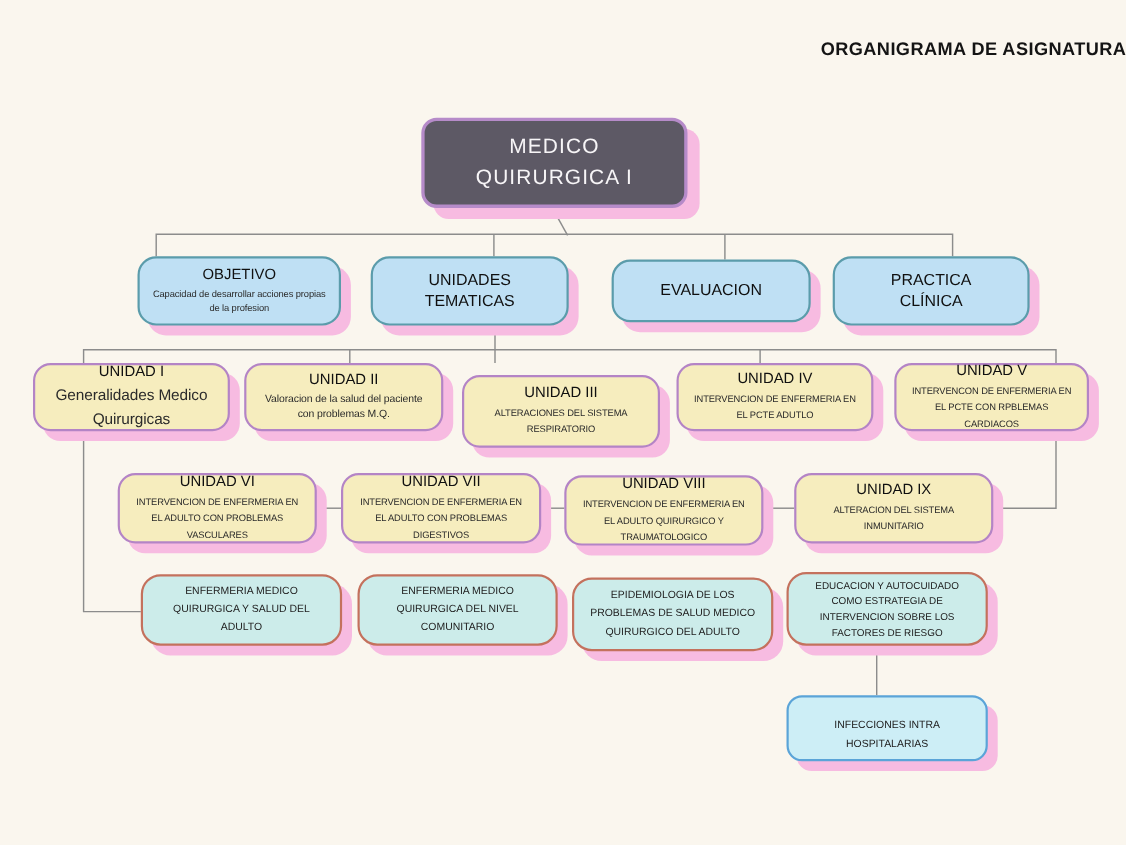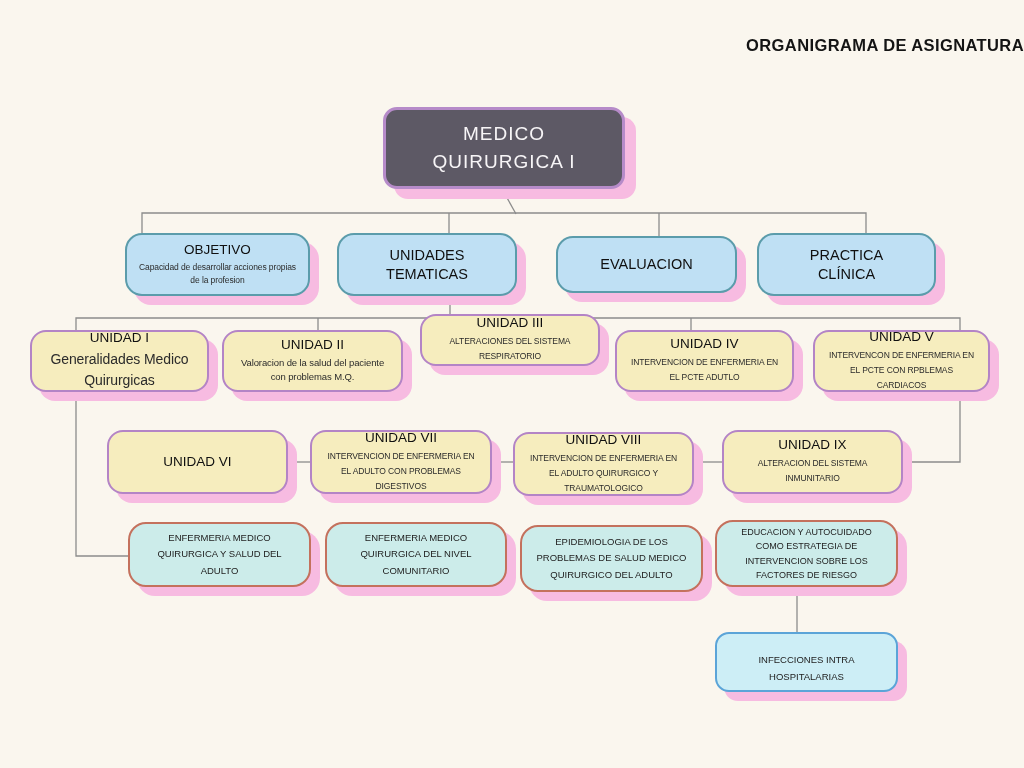--- a/index.html
+++ b/index.html
@@ -89,35 +89,36 @@
 </div>
 
 <div class="node yellow" style="left:30px;top:330px;width:179px;height:62px">
   <div class="node-title">UNIDAD I</div>
   <div class="node-sub" style="font-size:14px">Generalidades Medico Quirurgicas</div>
 </div>
 <div class="node yellow" style="left:222px;top:330px;width:181px;height:62px">
   <div class="node-title">UNIDAD II</div>
   <div class="node-sub" style="font-size:9.5px">Valoracion de la salud del paciente con problemas M.Q.</div>
 </div>
-<div class="node yellow" style="left:420px;top:314px;width:180px;height:52px">
+<div class="node yellow" style="left:420px;top:341px;width:180px;height:66px">
   <div class="node-title">UNIDAD III</div>
   <div class="node-sub caps">ALTERACIONES DEL SISTEMA RESPIRATORIO</div>
 </div>
 <div class="node yellow" style="left:615px;top:330px;width:179px;height:62px">
   <div class="node-title">UNIDAD IV</div>
   <div class="node-sub caps">INTERVENCION DE ENFERMERIA EN EL PCTE ADUTLO</div>
 </div>
 <div class="node yellow" style="left:813px;top:330px;width:177px;height:62px">
   <div class="node-title">UNIDAD V</div>
   <div class="node-sub caps">INTERVENCON DE ENFERMERIA EN EL PCTE CON RPBLEMAS CARDIACOS</div>
 </div>
 
 <div class="node yellow" style="left:107px;top:430px;width:181px;height:64px">
   <div class="node-title">UNIDAD VI</div>
+  <div class="node-sub caps">INTERVENCION DE ENFERMERIA EN EL ADULTO CON PROBLEMAS VASCULARES</div>
 </div>
 <div class="node yellow" style="left:310px;top:430px;width:182px;height:64px">
   <div class="node-title">UNIDAD VII</div>
   <div class="node-sub caps">INTERVENCION DE ENFERMERIA EN EL ADULTO CON PROBLEMAS DIGESTIVOS</div>
 </div>
 <div class="node yellow" style="left:513px;top:432px;width:181px;height:64px">
   <div class="node-title">UNIDAD VIII</div>
   <div class="node-sub caps">INTERVENCION DE ENFERMERIA EN EL ADULTO QUIRURGICO Y TRAUMATOLOGICO</div>
 </div>
 <div class="node yellow" style="left:722px;top:430px;width:181px;height:64px">

